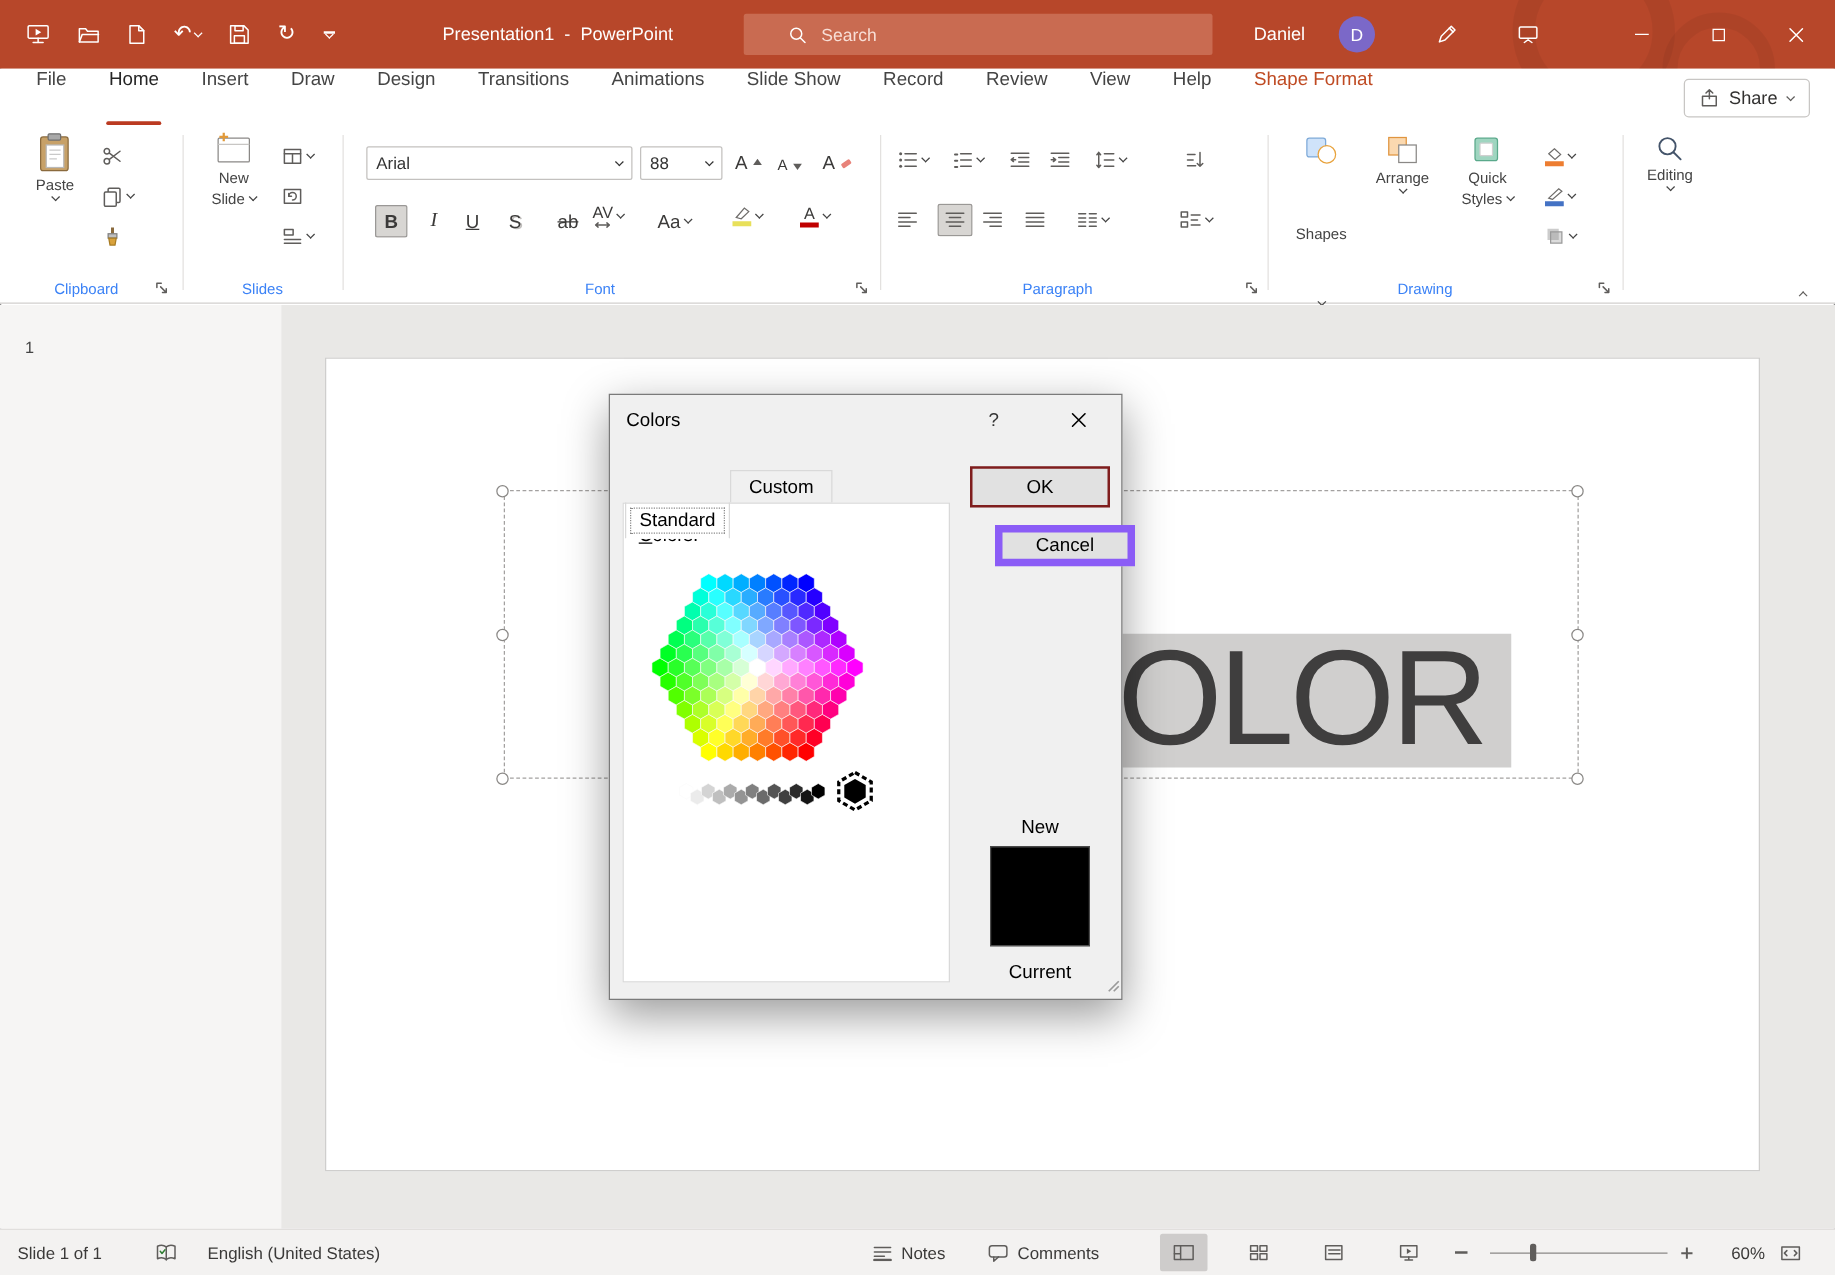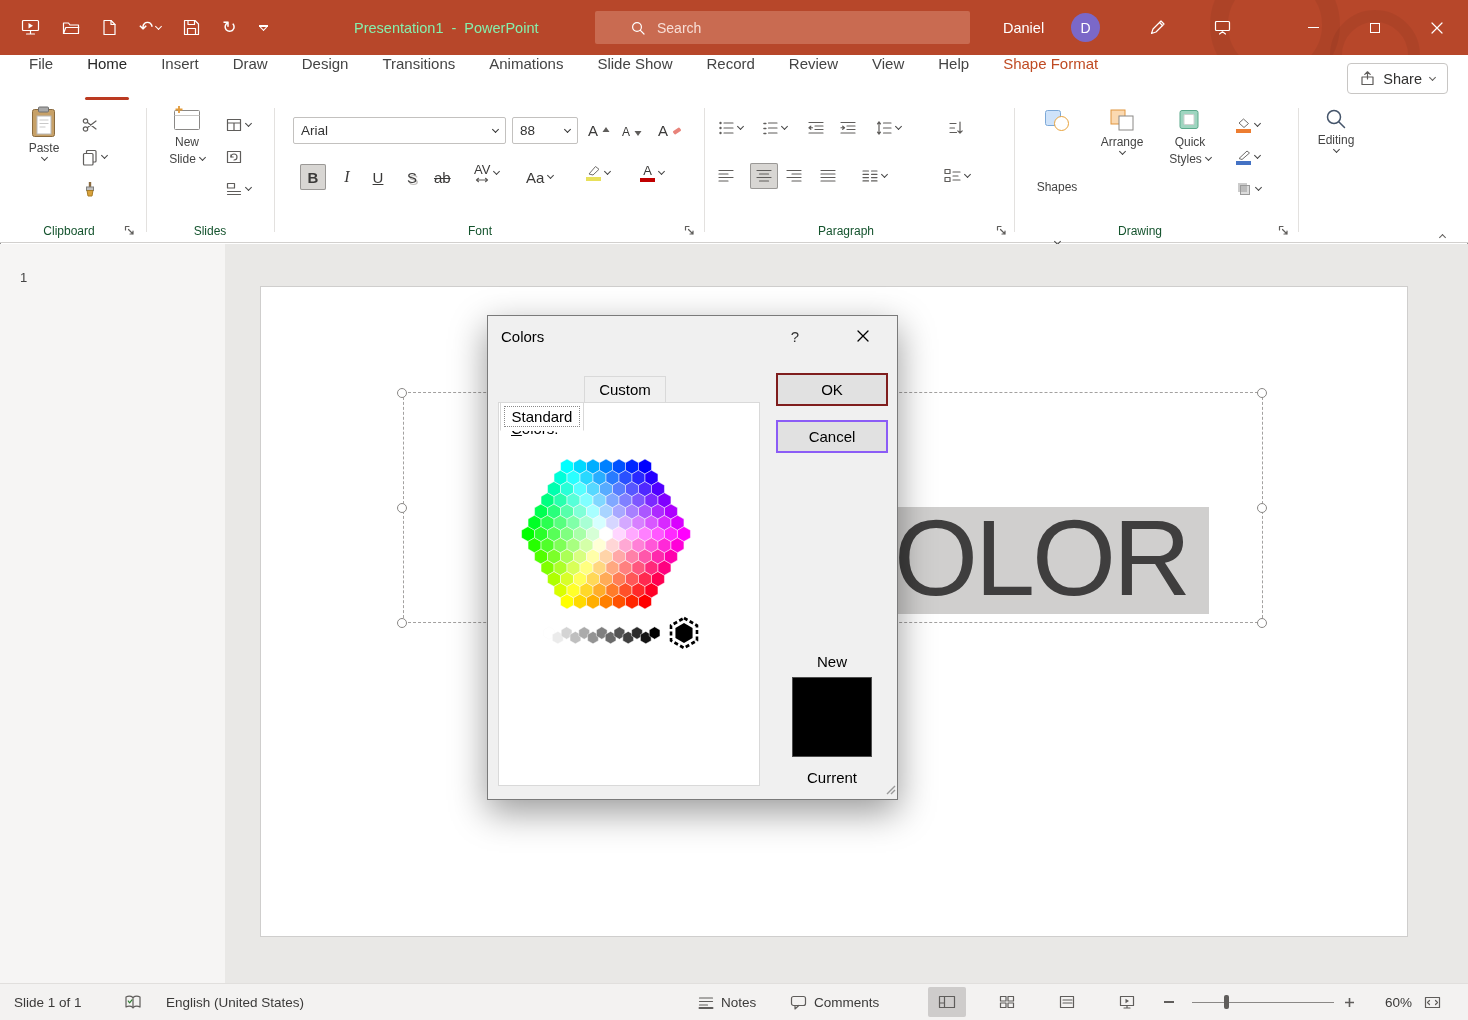--- a/index.html
+++ b/index.html
@@ -8,41 +8,41 @@
           box-shadow:inset 0 0 0 1px #8f8f8f;}
 
   
   .titlebar{position:absolute;left:0;top:0;width:100%;height:55px;background:#b7472a;color:#fff;}
   .tb-deco{position:absolute;border:18px solid rgba(0,0,0,.05);border-radius:50%;pointer-events:none;}
   .qat{position:absolute;left:10px;top:0;height:55px;display:flex;align-items:center;}
   .qat-btn{height:55px;display:flex;align-items:center;justify-content:center;padding:0 11px;gap:3px;}
   .uchar{font-size:17px;line-height:1;color:#fff;font-family:"DejaVu Sans",sans-serif;}
   .chev{display:inline-block;width:5px;height:5px;border-right:1.3px solid currentColor;border-bottom:1.3px solid currentColor;transform:rotate(45deg);margin-top:-3px;}
   .chev.up{transform:rotate(-135deg);margin-top:3px;}
-  .tb-title{position:absolute;left:354px;top:0;height:55px;display:flex;align-items:center;gap:8px;font-size:14.5px;color:#86efac;white-space:nowrap;}
+  .tb-title{position:absolute;left:354px;top:0;height:55px;display:flex;align-items:center;gap:8px;font-size:14.5px;color:#ffffff;white-space:nowrap;}
   .searchbox{position:absolute;left:595px;top:11px;width:375px;height:33px;background:#c96b51;border-radius:2px;display:flex;align-items:center;gap:10px;padding-left:32px;font-size:14px;color:#f8ded6;}
   .tb-user{position:absolute;left:1003px;top:0;height:55px;display:flex;align-items:center;font-size:14.5px;}
   .avatar{position:absolute;left:1071px;top:13px;width:29px;height:29px;border-radius:50%;background:#7b68c8;display:flex;align-items:center;justify-content:center;font-size:14px;color:#fff;}
   .tb-icon{position:absolute;top:0;height:55px;display:flex;align-items:center;justify-content:center;width:44px;}
   .wc{position:absolute;top:0;height:55px;width:62px;display:flex;align-items:center;justify-content:center;}
   .ic{fill:none;stroke:#5f5d5b;stroke-width:1.2;stroke-linecap:round;stroke-linejoin:round;display:block;}
   .icw{stroke:#fff;}
 
   
   .tabsrow{position:absolute;left:0;top:55px;width:100%;height:45px;background:#fff;display:flex;align-items:stretch;padding-left:12px;}
   .tab{padding:0 17px;font-size:15px;color:#444;display:flex;align-items:flex-start;position:relative;white-space:nowrap;}
   .tab.active{color:#262626;}
   .tab.active::after{content:'';position:absolute;left:15px;right:15px;bottom:0;height:3px;background:#bb3a21;border-radius:2px;}
   .tab.contextual{color:#bf4a22;}
   .share-btn{position:absolute;right:20px;top:8px;height:31px;border:1px solid #c8c6c4;border-radius:4px;display:flex;align-items:center;gap:8px;padding:0 12px;font-size:14.5px;color:#323130;background:#fff;}
 
   
   .ribbon{position:absolute;left:0;top:100px;width:100%;height:143px;background:#fff;border-bottom:1px solid #d2d0ce;}
   .gsep{position:absolute;top:8px;height:124px;width:1px;background:#e3e1df;}
-  .glabel{position:absolute;top:124px;font-size:12px;color:#14532d;text-align:center;}
+  .glabel{position:absolute;top:124px;font-size:12px;color:#3b82f6;text-align:center;}
   .launcher{position:absolute;top:125px;}
   .bigbtn{position:absolute;display:flex;flex-direction:column;align-items:center;gap:3px;font-size:12px;color:#444;text-align:center;}
   .smicon{position:absolute;display:flex;align-items:center;gap:4px;height:26px;color:#444;}
   .combo{position:absolute;height:27px;border:1px solid #c3c1bf;background:#fff;display:flex;align-items:center;justify-content:space-between;font-size:13.5px;color:#333;padding:0 7px;border-radius:2px;}
   .fmt{font-size:15px;color:#3b3a39;line-height:1;}
   .fb{font-weight:bold;}
   .fi{font-family:"Liberation Serif",serif;font-style:italic;font-size:16px;}
   .fu{text-decoration:underline;}
   .fsh{text-shadow:1.5px 1.5px 0 #c0bebc;}
   .toggled{background:#d8d6d3;box-shadow:inset 0 0 0 1px #9a9896;border-radius:2px;}
@@ -77,21 +77,21 @@
   .dlg-help{position:absolute;left:290px;top:5px;width:34px;height:30px;display:flex;align-items:center;justify-content:center;color:#333;}
   .dlg-close{position:absolute;left:356px;top:5px;width:38px;height:30px;display:flex;align-items:center;justify-content:center;}
   .dlg-tab{position:absolute;display:flex;align-items:center;justify-content:center;border:1px solid #d9d9d9;background:#f0f0f0;font-size:15px;}
   .dlg-tab.active{background:#fff;border-bottom-color:#fff;z-index:2;}
   .dlg-tab.active .focusdot{position:absolute;inset:3px;border:1px dotted #8a8a8a;}
   .dlg-panel{position:absolute;left:10px;top:86px;width:262px;height:384px;background:#fff;border:1px solid #d9d9d9;}
   .dlg-colorslabel{position:absolute;left:12px;top:17px;}
   .ukey{text-decoration:underline;}
   .dlg-btn{position:absolute;left:288px;width:112px;height:33px;background:#e1e1e1;display:flex;align-items:center;justify-content:center;font-size:15px;font-family:"Liberation Sans",sans-serif;}
   .dlg-ok{top:57px;border:2px solid #7f1d1d;}
-  .dlg-cancel{top:104px;border:2px solid #8b5cf6;}
+  .dlg-cancel{top:104px;border:6px solid #8b5cf6;margin-left:20px;}
   .dlg-newlabel{position:absolute;left:288px;top:337px;width:112px;text-align:center;}
   .dlg-swatch{position:absolute;left:304px;top:361px;width:80px;height:80px;background:#000;border:1px solid #4d4d4d;}
   .dlg-currentlabel{position:absolute;left:288px;top:453px;width:112px;text-align:center;}
   .dlg-grip{position:absolute;right:1px;bottom:1px;}
 </style>
 </head>
 <body>
 
 <div class="window">
 
@@ -351,21 +351,21 @@
     <div class="smicon" style="left:336px;top:64px;width:22px;justify-content:center;">
       <span class="fmt fi">I</span>
     </div>
     <div class="smicon" style="left:366px;top:64px;width:24px;justify-content:center;">
       <span class="fmt fu">U</span>
     </div>
     <div class="smicon" style="left:400px;top:64px;width:24px;justify-content:center;">
       <span class="fmt fsh">S</span>
     </div>
     <div class="smicon" style="left:434px;top:64px;">
-      <span class="fmt" style="text-decoration:line-through;">ab</span>
+      <span class="fmt" style="text-decoration:line-through;margin-left:12px;">ab</span>
     </div>
     <div class="smicon" style="left:474px;top:60px;">
       <span class="stack">
         <span class="fmt" style="font-size:13px;">AV</span>
         <svg class="ic" width="14" height="6" viewBox="0 0 14 6">
           <path d="M1.5 3h11M1.5 3l2-1.7M1.5 3l2 1.7M12.5 3l-2-1.7M12.5 3l-2 1.7"></path>
         </svg>
       </span>
       <span class="chev"></span>
     </div>

